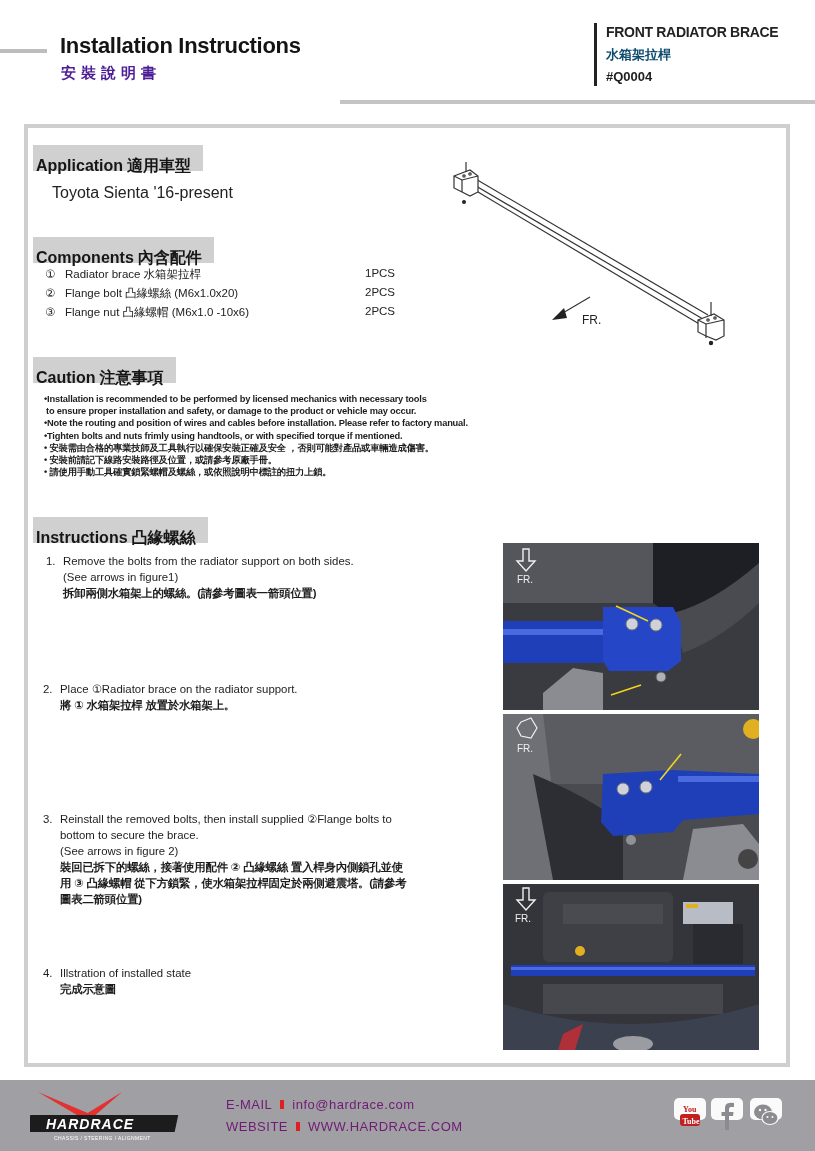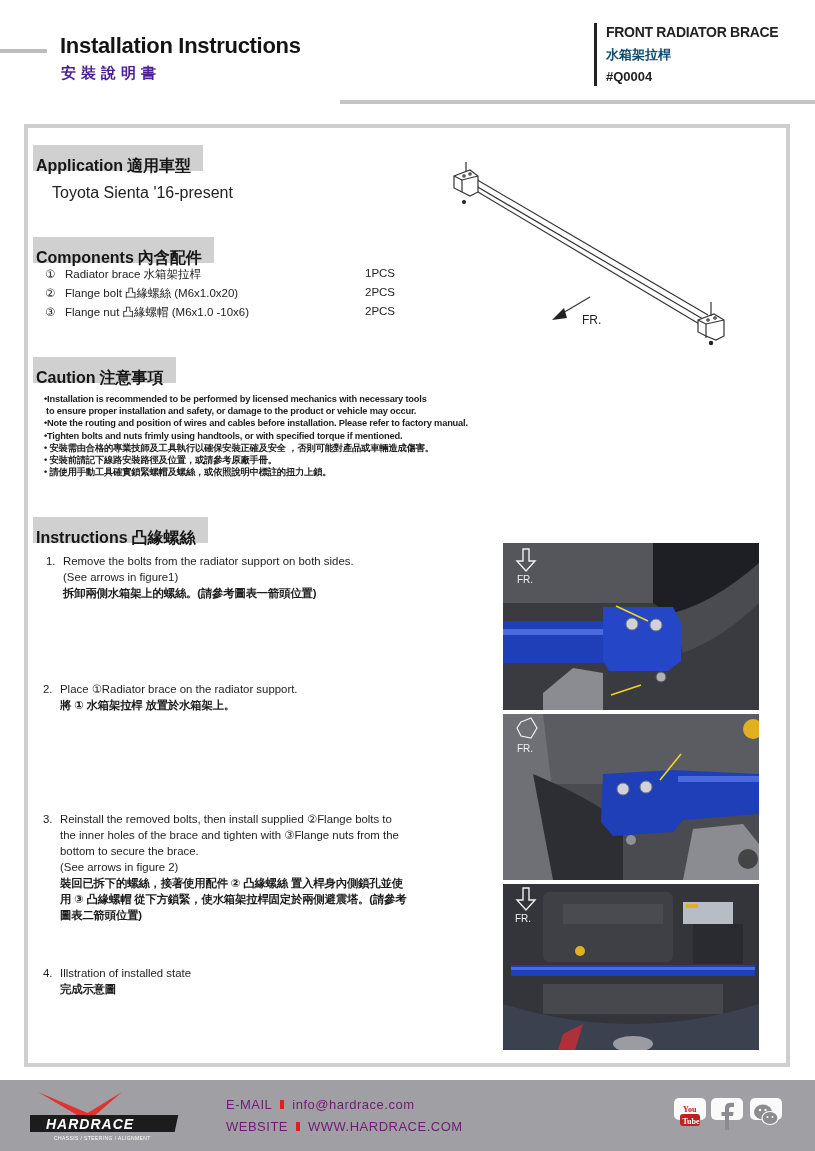--- a/index.html
+++ b/index.html
@@ -152,21 +152,20 @@
   <div class="body">
     <div>Place ①Radiator brace on the radiator support.</div>
     <div class="cnline">將 ① 水箱架拉桿 放置於水箱架上。</div>
   </div>
 </div>
 
 <div class="step" style="left:43px; top:811px; width:440px; height:120px;">
   <span class="n">3.</span>
   <div class="body">
     <div>Reinstall the removed bolts, then install supplied ②Flange bolts to</div>
-    <div>the inner holes of the brace and tighten with ③Flange nuts from the</div>
     <div>bottom to secure the brace.</div>
     <div>(See arrows in figure 2)</div>
     <div class="cnline">裝回已拆下的螺絲，接著使用配件 ② 凸緣螺絲 置入桿身內側鎖孔並使</div>
     <div class="cnline">用 ③ 凸緣螺帽 從下方鎖緊，使水箱架拉桿固定於兩側避震塔。(請參考</div>
     <div class="cnline">圖表二箭頭位置)</div>
   </div>
 </div>
 
 <div class="step" style="left:43px; top:965px; width:440px; height:40px;">
   <span class="n">4.</span>

